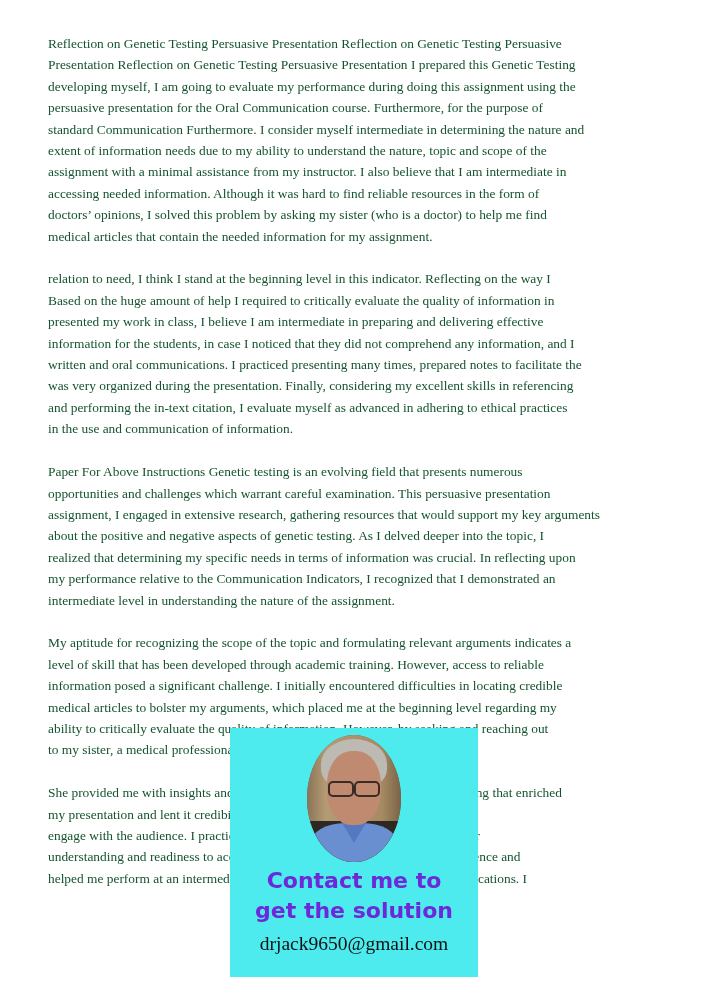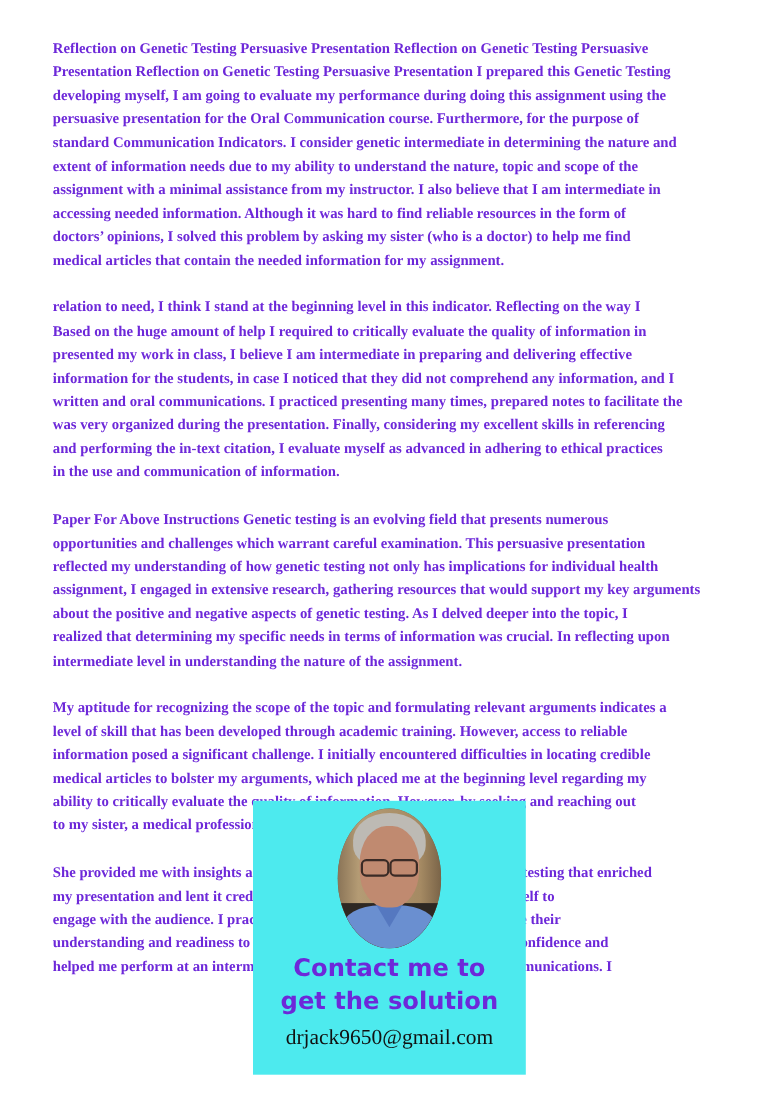--- a/index.html
+++ b/index.html
@@ -14,22 +14,21 @@
     overflow: hidden;
   }
   .doc {
     position: absolute;
     left: 48px;
     top: 33px;
     width: 600px;
     font-family: "Liberation Serif", "DejaVu Serif", serif;
     font-size: 13.4px;
     line-height: 21.4px;
-    color: #6d28d9;
-    font-weight: bold;
+    color: #14532d;
   }
   .para {
     margin: 0 0 21.4px 0;
   }
   .line {
     display: block;
     white-space: nowrap;
   }
   .promo {
     position: absolute;
@@ -113,44 +112,44 @@
 </style>
 </head>
 <body>
 
 <div class="doc">
   <p class="para">
     <span class="line">Reflection on Genetic Testing Persuasive Presentation Reflection on Genetic Testing Persuasive</span>
     <span class="line">Presentation Reflection on Genetic Testing Persuasive Presentation I prepared this Genetic Testing</span>
     <span class="line">developing myself, I am going to evaluate my performance during doing this assignment using the</span>
     <span class="line">persuasive presentation for the Oral Communication course. Furthermore, for the purpose of</span>
-    <span class="line">standard Communication Indicators. I consider genetic intermediate in determining the nature and</span>
+    <span class="line">standard Communication Furthermore. I consider myself intermediate in determining the nature and</span>
     <span class="line">extent of information needs due to my ability to understand the nature, topic and scope of the</span>
     <span class="line">assignment with a minimal assistance from my instructor. I also believe that I am intermediate in</span>
     <span class="line">accessing needed information. Although it was hard to find reliable resources in the form of</span>
     <span class="line">doctors’ opinions, I solved this problem by asking my sister (who is a doctor) to help me find</span>
     <span class="line">medical articles that contain the needed information for my assignment.</span>
   </p>
   <p class="para">
     <span class="line">relation to need, I think I stand at the beginning level in this indicator. Reflecting on the way I</span>
     <span class="line">Based on the huge amount of help I required to critically evaluate the quality of information in</span>
     <span class="line">presented my work in class, I believe I am intermediate in preparing and delivering effective</span>
     <span class="line">information for the students, in case I noticed that they did not comprehend any information, and I</span>
     <span class="line">written and oral communications. I practiced presenting many times, prepared notes to facilitate the</span>
     <span class="line">was very organized during the presentation. Finally, considering my excellent skills in referencing</span>
     <span class="line">and performing the in-text citation, I evaluate myself as advanced in adhering to ethical practices</span>
     <span class="line">in the use and communication of information.</span>
   </p>
   <p class="para">
     <span class="line">Paper For Above Instructions Genetic testing is an evolving field that presents numerous</span>
     <span class="line">opportunities and challenges which warrant careful examination. This persuasive presentation</span>
-    <span class="line">reflected my understanding of how genetic testing not only has implications for individual health</span>
     <span class="line">assignment, I engaged in extensive research, gathering resources that would support my key arguments</span>
     <span class="line">about the positive and negative aspects of genetic testing. As I delved deeper into the topic, I</span>
     <span class="line">realized that determining my specific needs in terms of information was crucial. In reflecting upon</span>
+    <span class="line">my performance relative to the Communication Indicators, I recognized that I demonstrated an</span>
     <span class="line">intermediate level in understanding the nature of the assignment.</span>
   </p>
   <p class="para">
     <span class="line">My aptitude for recognizing the scope of the topic and formulating relevant arguments indicates a</span>
     <span class="line">level of skill that has been developed through academic training. However, access to reliable</span>
     <span class="line">information posed a significant challenge. I initially encountered difficulties in locating credible</span>
     <span class="line">medical articles to bolster my arguments, which placed me at the beginning level regarding my</span>
     <span class="line">ability to critically evaluate the quality of information. However, by seeking and reaching out</span>
     <span class="line">to my sister, a medical professional, I was able to overcome this obstacle.</span>
   </p>

